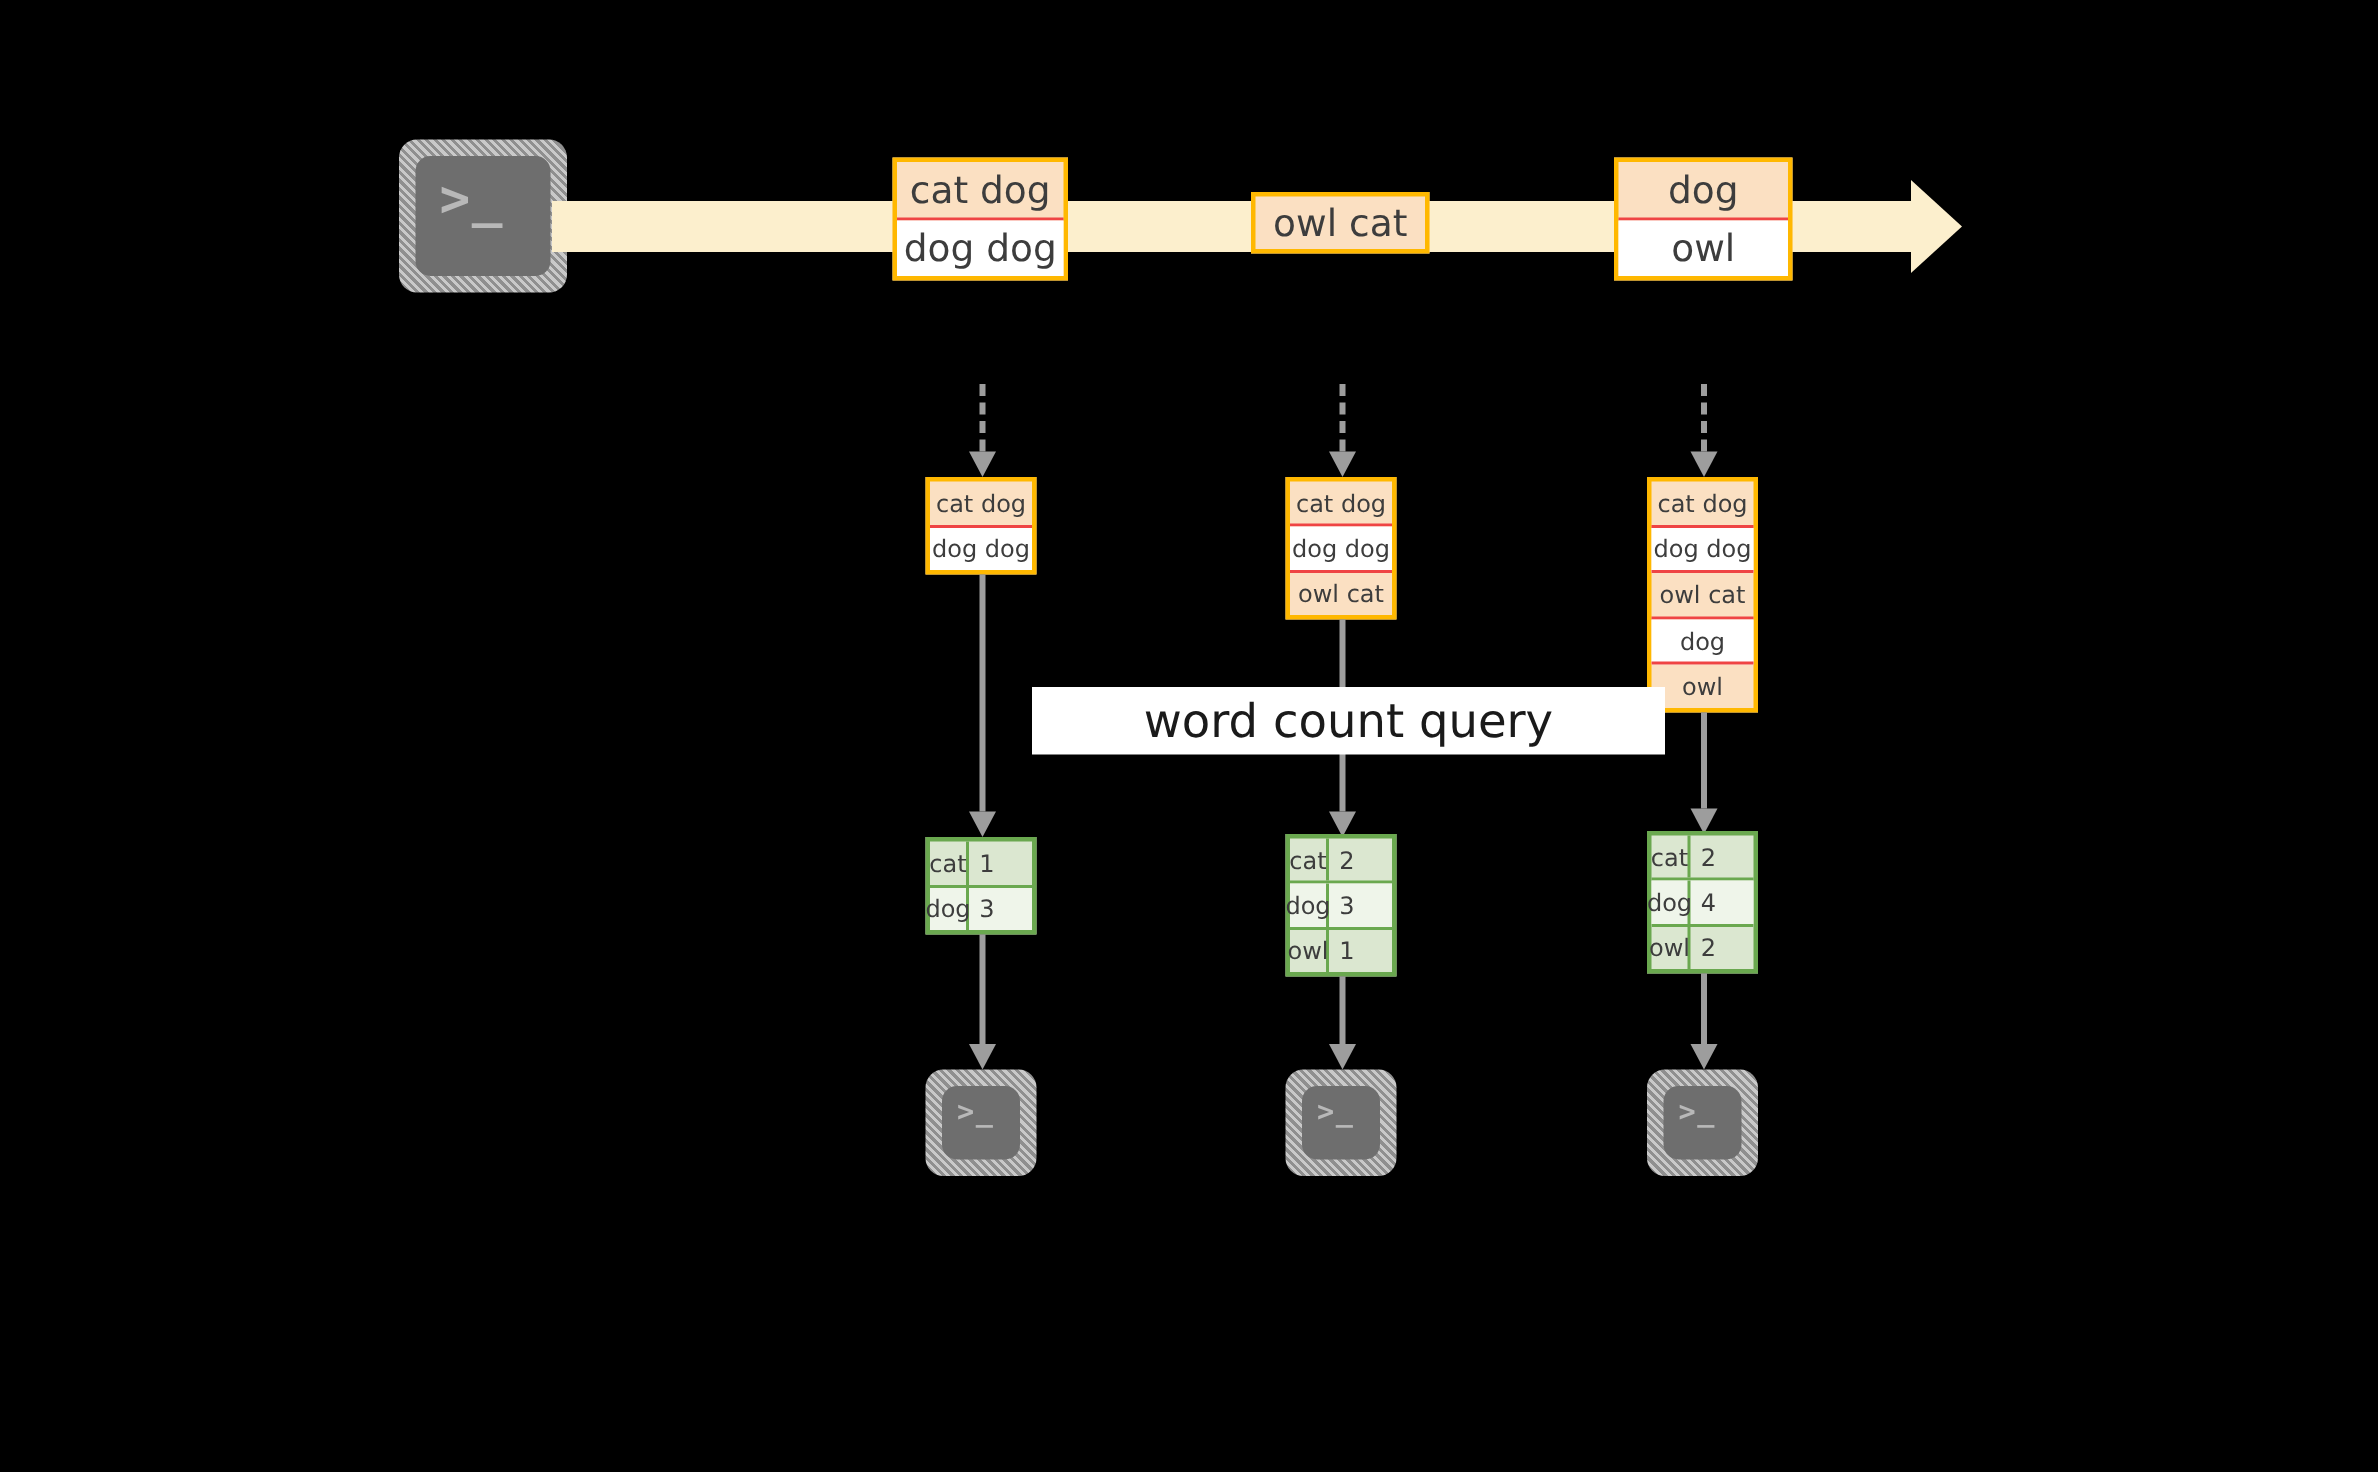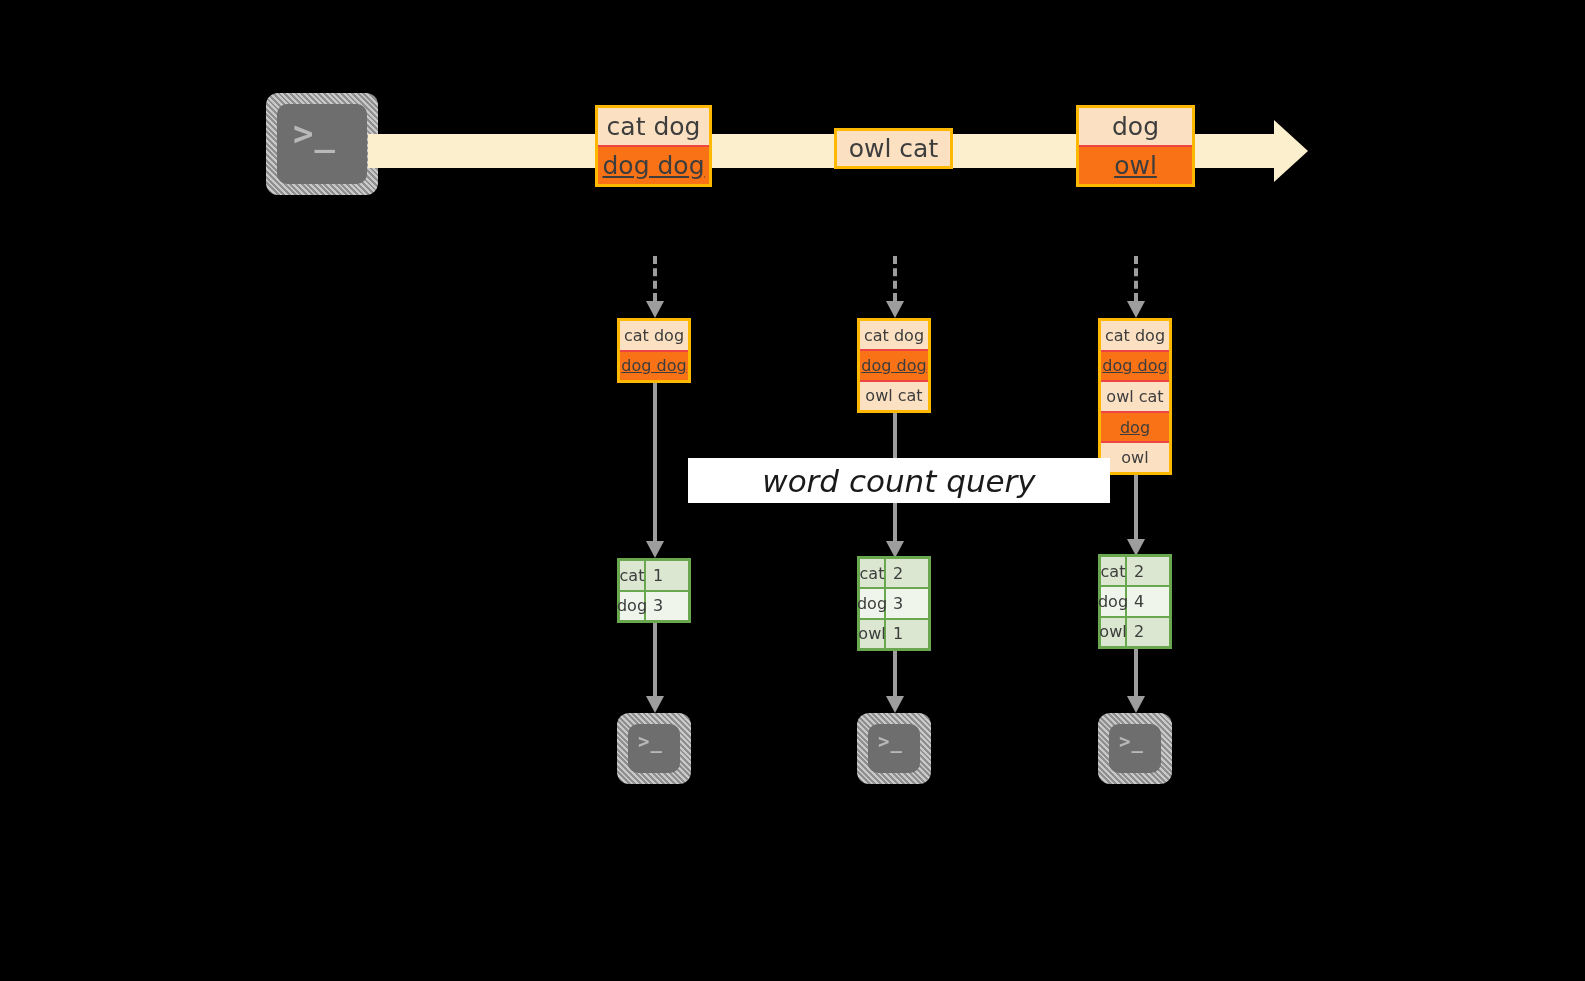--- a/index.html
+++ b/index.html
@@ -63,21 +63,21 @@
   .obox .cell {
     flex: 1 1 auto;
     display: flex;
     align-items: center;
     justify-content: center;
     color: #3d3d3d;
     white-space: nowrap;
     border-bottom: 2px solid #ef4444;
   }
   .obox .cell:last-child { border-bottom: none; }
-  .obox .cell.alt { background: #f97316; text-decoration: underline; }
+  .obox .cell.alt { background: #ffffff; }
   .obox.big .cell  { font-size: 25px; }
   .obox.mini .cell { font-size: 16px; }
 
   
   .gbox {
     position: absolute;
     border: 3px solid #6AA84F;
     background: #DBE7D0;
     display: flex;
     flex-direction: column;
@@ -119,21 +119,20 @@
   
   .qlabel {
     position: absolute;
     background: #FFFFFF;
     display: flex;
     align-items: center;
     justify-content: center;
     color: #1a1a1a;
     font-size: 31px;
     white-space: nowrap;
-    font-style: italic;
   }
 </style>
 </head>
 <body>
 
 <div id="stage">
 
   <div class="term term-big" style="left:266px; top:93px; width:112px; height:102px;">
     <div class="term-inner">
       <span class="term-glyph">&gt;_</span>

